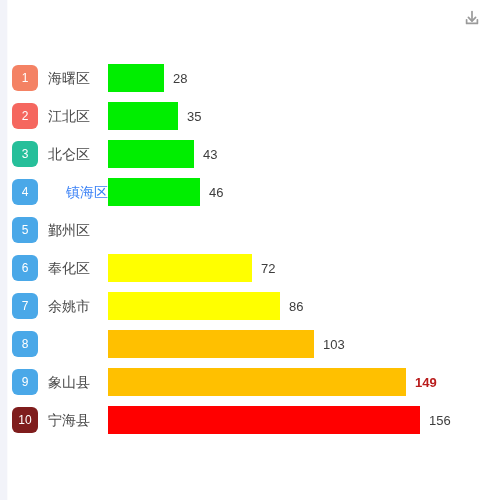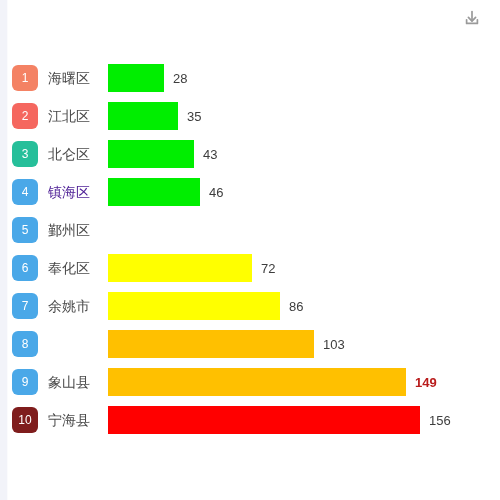--- a/index.html
+++ b/index.html
@@ -162,21 +162,21 @@
       <div class="row" style="top: 138px;">
         <div class="rank-badge" style="background: rgb(38, 191, 154);">3</div>
         <div class="row-label" style="color: rgb(74, 74, 74);">北仑区</div>
         <div class="bar-track">
           <div class="bar" style="background: rgb(0, 238, 0); width: 86px;"></div>
           <div class="bar-value" style="color: rgb(61, 61, 61);">43</div>
         </div>
       </div>
       <div class="row" style="top: 176px;">
         <div class="rank-badge" style="background: rgb(74, 168, 232);">4</div>
-        <div class="row-label" style="color: #4c1d95;">镇海区</div>
+        <div class="row-label" style="color: #3b82f6; text-align: right;">镇海区</div>
         <div class="bar-track">
           <div class="bar" style="background: rgb(0, 238, 0); width: 92px;"></div>
           <div class="bar-value" style="color: rgb(61, 61, 61);">46</div>
         </div>
       </div>
       <div class="row" style="top: 214px;">
         <div class="rank-badge" style="background: rgb(74, 168, 232);">5</div>
         <div class="row-label" style="color: rgb(74, 74, 74);">鄞州区</div>
       </div>
       <div class="row" style="top: 252px;">

